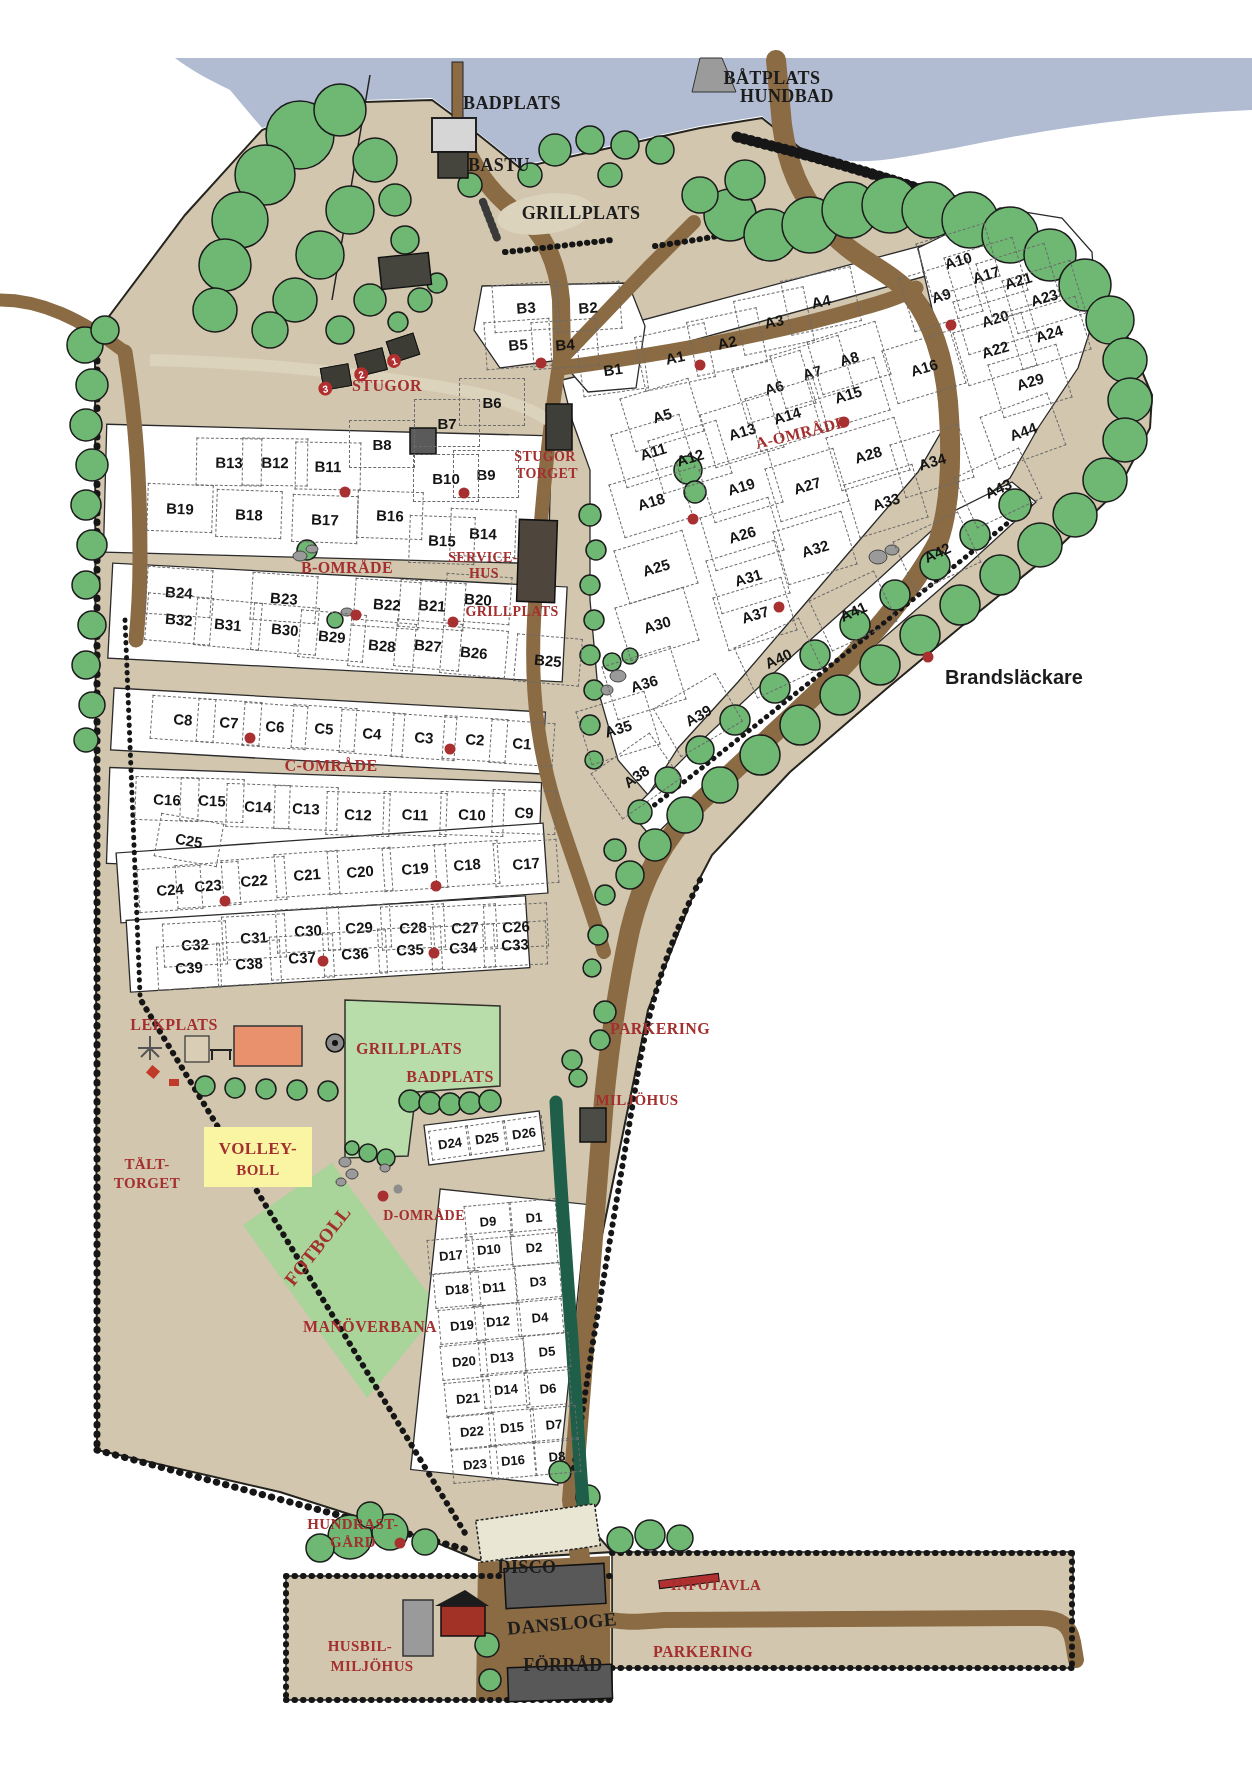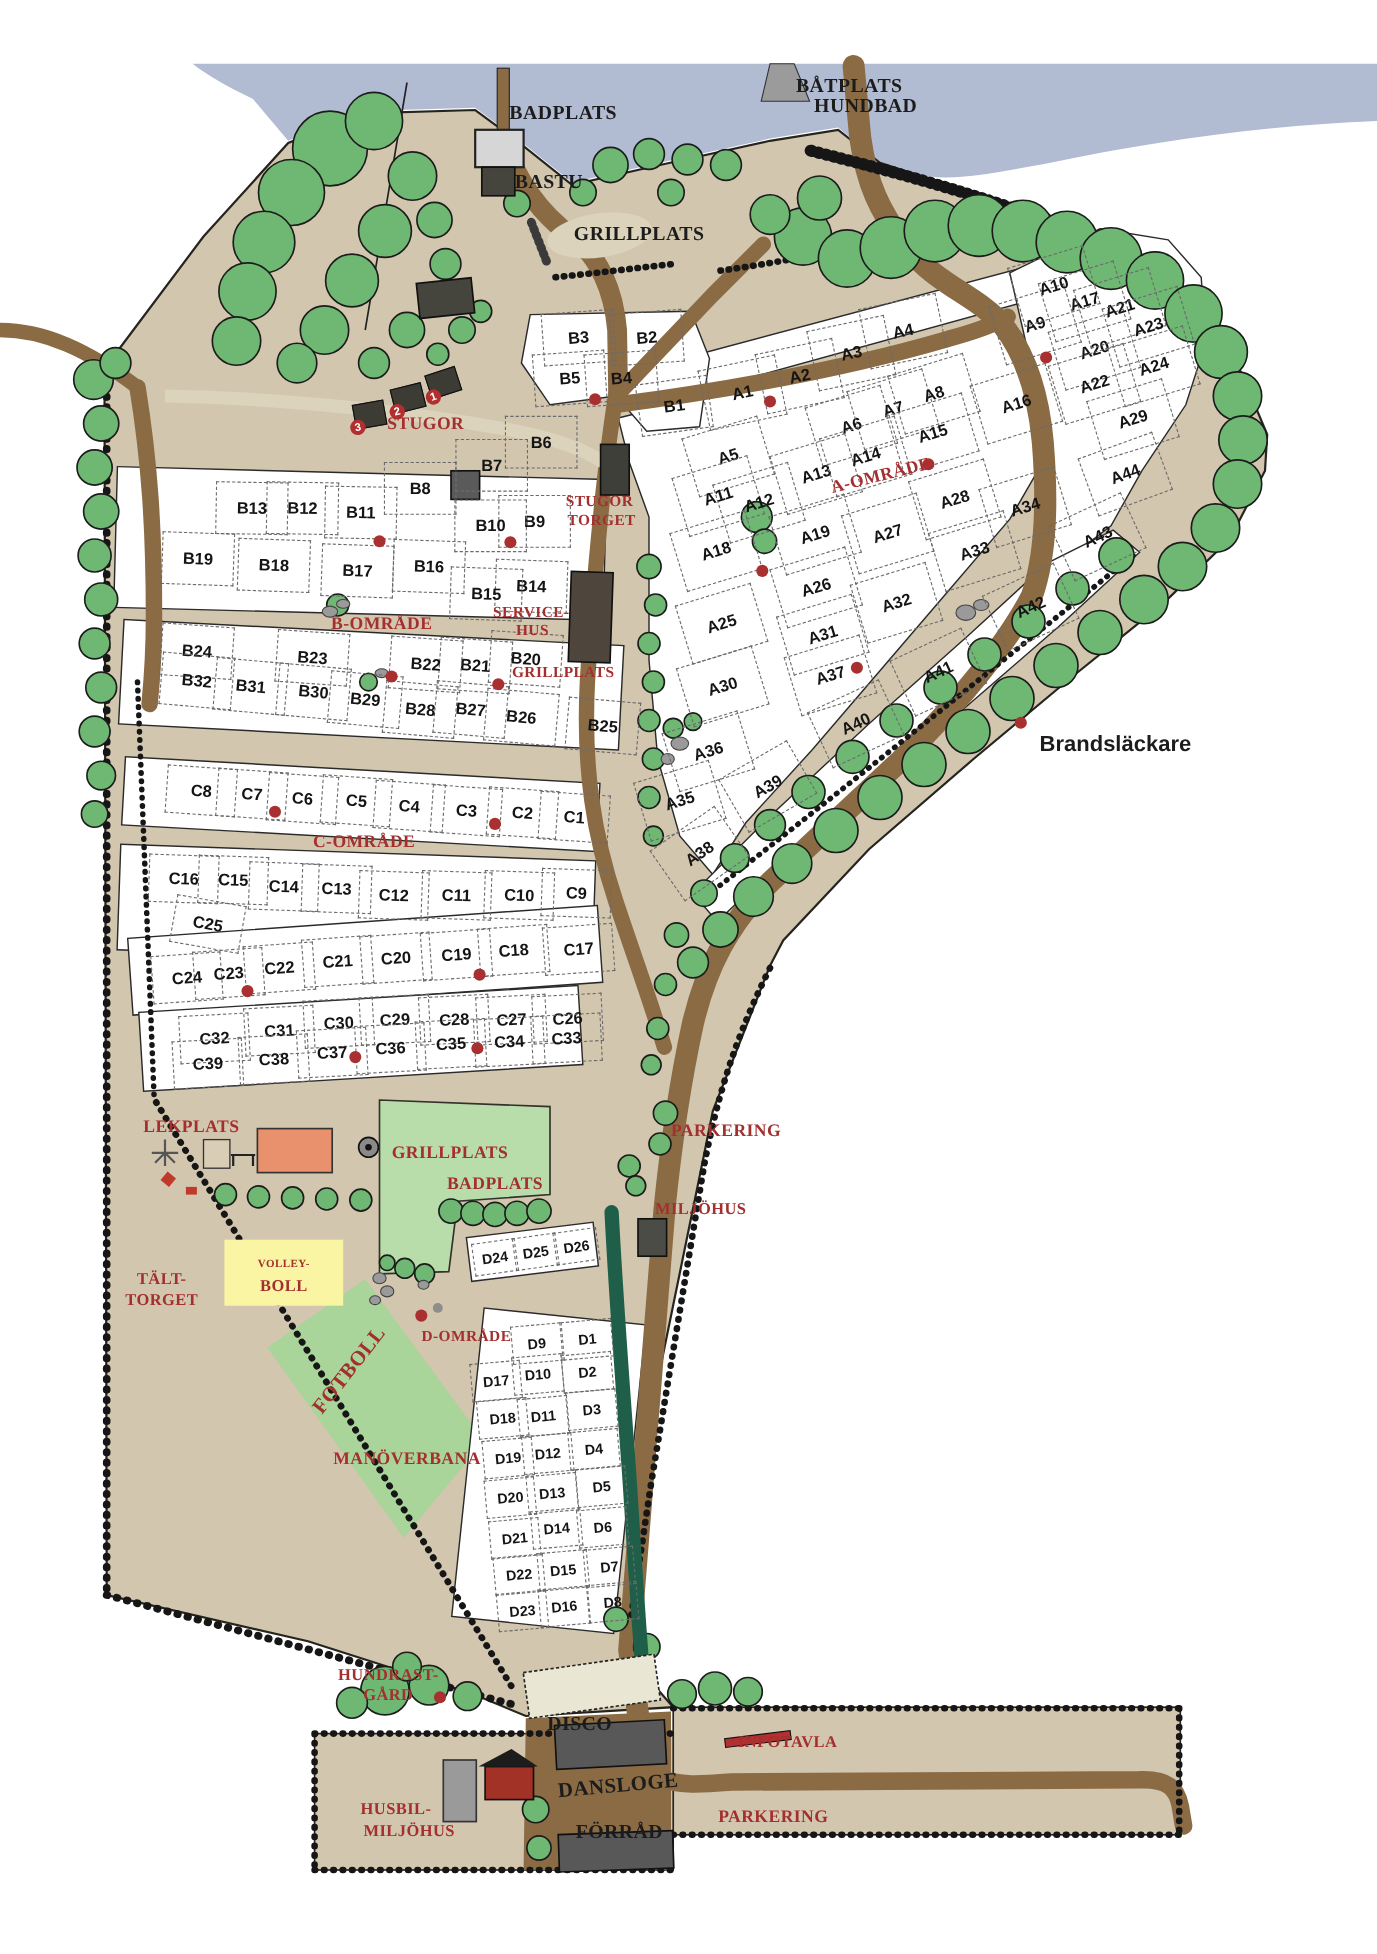--- a/index.html
+++ b/index.html
@@ -734,21 +734,21 @@
       <div class="flabel red" style="left: 512px; top: 612px; font-size: 14px; transform: translate(-50%, -50%) rotate(0deg);">GRILLPLATS</div>
       <div class="flabel red" style="left: 347px; top: 568px; font-size: 16px; transform: translate(-50%, -50%) rotate(0deg);">B-OMRÅDE</div>
       <div class="flabel red" style="left: 801px; top: 433px; font-size: 16px; transform: translate(-50%, -50%) rotate(-14deg);">A-OMRÅDE</div>
       <div class="flabel red" style="left: 331px; top: 766px; font-size: 16px; transform: translate(-50%, -50%) rotate(0deg);">C-OMRÅDE</div>
       <div class="flabel black sans" style="left: 1014px; top: 677px; font-size: 20px; transform: translate(-50%, -50%) rotate(0deg);">Brandsläckare</div>
       <div class="flabel red" style="left: 174px; top: 1025px; font-size: 16px; transform: translate(-50%, -50%) rotate(0deg);">LEKPLATS</div>
       <div class="flabel red" style="left: 409px; top: 1049px; font-size: 16px; transform: translate(-50%, -50%) rotate(0deg);">GRILLPLATS</div>
       <div class="flabel red" style="left: 450px; top: 1077px; font-size: 16px; transform: translate(-50%, -50%) rotate(0deg);">BADPLATS</div>
       <div class="flabel red" style="left: 660px; top: 1029px; font-size: 16px; transform: translate(-50%, -50%) rotate(0deg);">PARKERING</div>
       <div class="flabel red" style="left: 637px; top: 1100px; font-size: 15px; transform: translate(-50%, -50%) rotate(0deg);">MILJÖHUS</div>
-      <div class="flabel red" style="left: 258px; top: 1149px; font-size: 10px; transform: translate(-50%, -50%) rotate(0deg);">VOLLEY-</div>
+      <div class="flabel red" style="left: 258px; top: 1149px; font-size: 17px; transform: translate(-50%, -50%) rotate(0deg);">VOLLEY-</div>
       <div class="flabel red" style="left: 258px; top: 1170px; font-size: 15px; transform: translate(-50%, -50%) rotate(0deg);">BOLL</div>
       <div class="flabel red" style="left: 147px; top: 1164px; font-size: 15px; transform: translate(-50%, -50%) rotate(0deg);">TÄLT-</div>
       <div class="flabel red" style="left: 147px; top: 1183px; font-size: 15px; transform: translate(-50%, -50%) rotate(0deg);">TORGET</div>
       <div class="flabel red" style="left: 424px; top: 1216px; font-size: 14px; transform: translate(-50%, -50%) rotate(0deg);">D-OMRÅDE</div>
       <div class="flabel red" style="left: 318px; top: 1246px; font-size: 19px; transform: translate(-50%, -50%) rotate(-52deg);">FOTBOLL</div>
       <div class="flabel red" style="left: 370px; top: 1327px; font-size: 16px; transform: translate(-50%, -50%) rotate(0deg);">MANÖVERBANA</div>
       <div class="flabel red" style="left: 353px; top: 1524px; font-size: 15px; transform: translate(-50%, -50%) rotate(0deg);">HUNDRAST-</div>
       <div class="flabel red" style="left: 353px; top: 1542px; font-size: 15px; transform: translate(-50%, -50%) rotate(0deg);">GÅRD</div>
       <div class="flabel black" style="left: 527px; top: 1567px; font-size: 18px; transform: translate(-50%, -50%) rotate(0deg);">DISCO</div>
       <div class="flabel black" style="left: 562px; top: 1624px; font-size: 19px; transform: translate(-50%, -50%) rotate(-5deg);">DANSLOGE</div>

